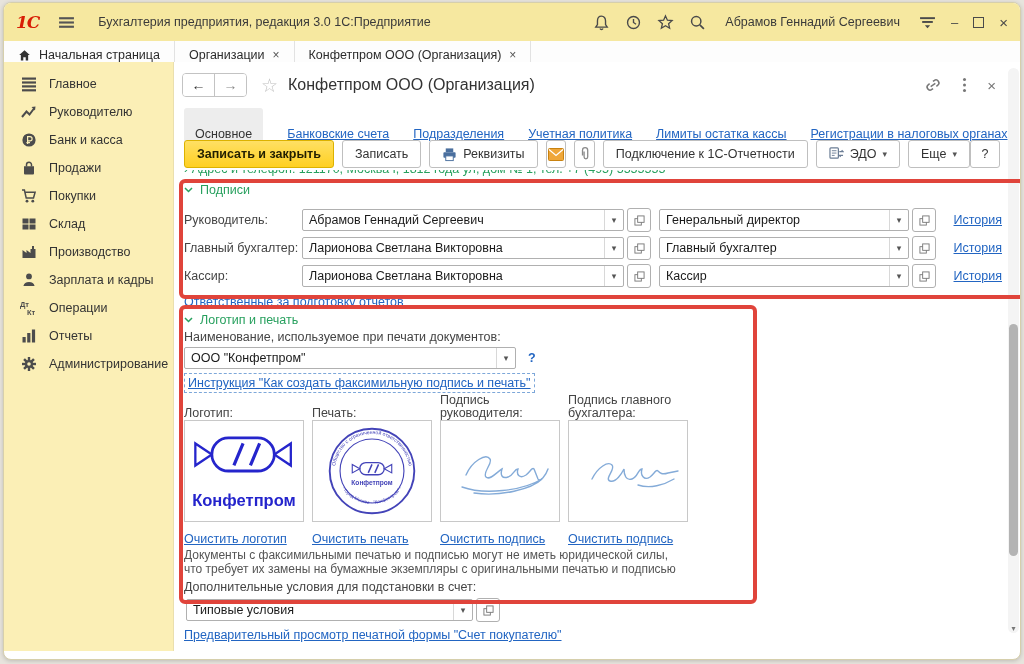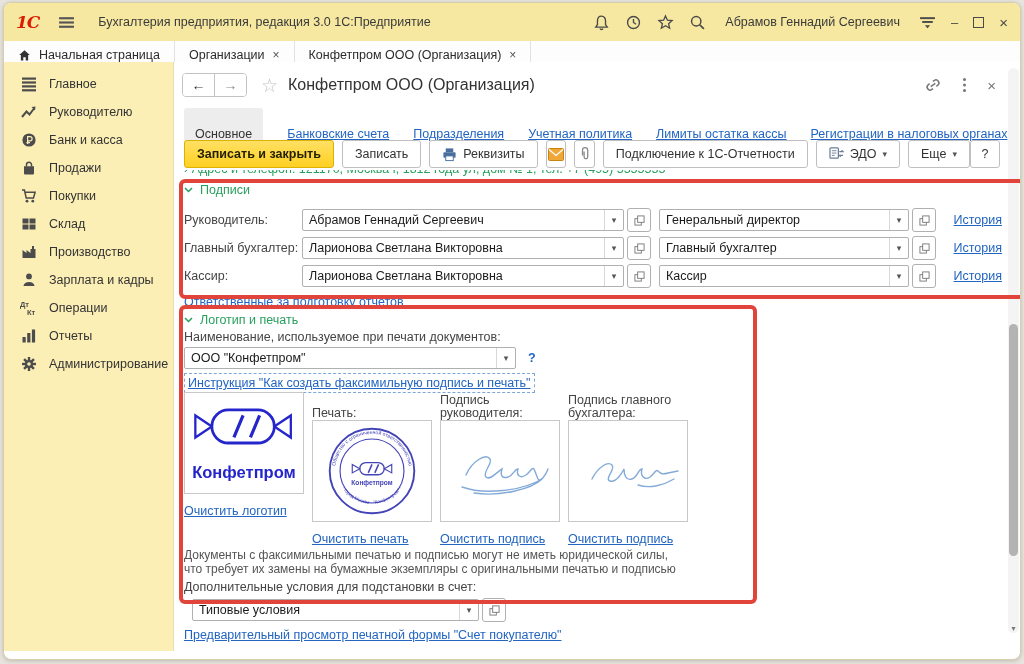--- a/index.html
+++ b/index.html
@@ -69,21 +69,21 @@
   .fld-label{position:absolute;left:10px;color:#444;}
   .name-row{position:absolute;left:10px;top:285px;display:flex;align-items:center;}
   .instr{position:absolute;left:10px;top:311px;border:1px dashed #7da7d9;padding:2px 3px;}
   
   .img-row{position:absolute;left:10px;top:330px;display:flex;gap:8px;}
   .img-col{width:120px;}
   .img-label{height:28px;display:flex;align-items:flex-end;color:#444;line-height:13px;}
   .img-box{width:118px;height:100px;border:1px solid #c8c8c8;background:#fff;display:flex;align-items:center;justify-content:center;overflow:hidden;}
   .img-clear{margin-top:10px;display:inline-block;}
   .warning{position:absolute;left:10px;top:486px;color:#555;font-size:12px;line-height:14px;}
-  .terms-row{position:absolute;left:18px;top:536px;display:flex;align-items:center;}
+  .terms-row{position:absolute;left:12px;top:536px;display:flex;align-items:center;}
   
   .anno{position:absolute;border:4px solid #e0443b;border-radius:6px;pointer-events:none;z-index:50;}
   #anno1{left:5px;top:117px;width:838px;height:112px;}
   #anno2{left:5px;top:243px;width:570px;height:291px;}
   
   .scrollbar{position:absolute;right:1px;top:6px;bottom:18px;width:11px;background:#f4f4f4;border-radius:6px;}
   .scroll-thumb{position:absolute;left:1px;right:1px;top:256px;height:232px;background:#b3b3b3;border-radius:5px;cursor:pointer;}
   .scroll-down{position:absolute;bottom:0;width:100%;text-align:center;font-size:8px;color:#777;cursor:pointer;}
   svg{display:block;}
 </style>
@@ -468,20 +468,23 @@
         <span class="combo" style="width:330px;">
             <input class="combo-input" value="ООО &quot;Конфетпром&quot;" style="">
             <span class="combo-arrow">▾</span>
           </span>
         <a class="lnk" style="margin-left:12px;text-decoration:none;font-weight:bold;">?</a>
       </div>
       <a class="lnk instr">Инструкция "Как создать факсимильную подпись и печать"</a>
 
       <div class="img-row">
         <div class="img-col">
+          <div class="img-label">
+              <span>Логотип:</span>
+            </div>
           <div class="img-box">
             <svg width="112" height="94" viewBox="0 0 122 100">
               <path d="M26 32 8 20 8 44Z" fill="#fff" stroke="#2525cc" stroke-width="2.5"></path>
               <path d="M94 32 112 20 112 44Z" fill="#fff" stroke="#2525cc" stroke-width="2.5"></path>
               <rect x="26" y="14" width="68" height="36" rx="18" fill="#fff" stroke="#2525cc" stroke-width="3"></rect>
               <path d="M50 44 60 20M68 44 78 20" stroke="#2525cc" stroke-width="3.5"></path>
               <text x="61" y="88" text-anchor="middle" font-size="18" font-weight="bold" fill="#2424cc" font-family="Liberation Sans,DejaVu Sans,sans-serif">Конфетпром</text>
             </svg>
           </div>
           <a class="lnk img-clear">Очистить логотип</a>

